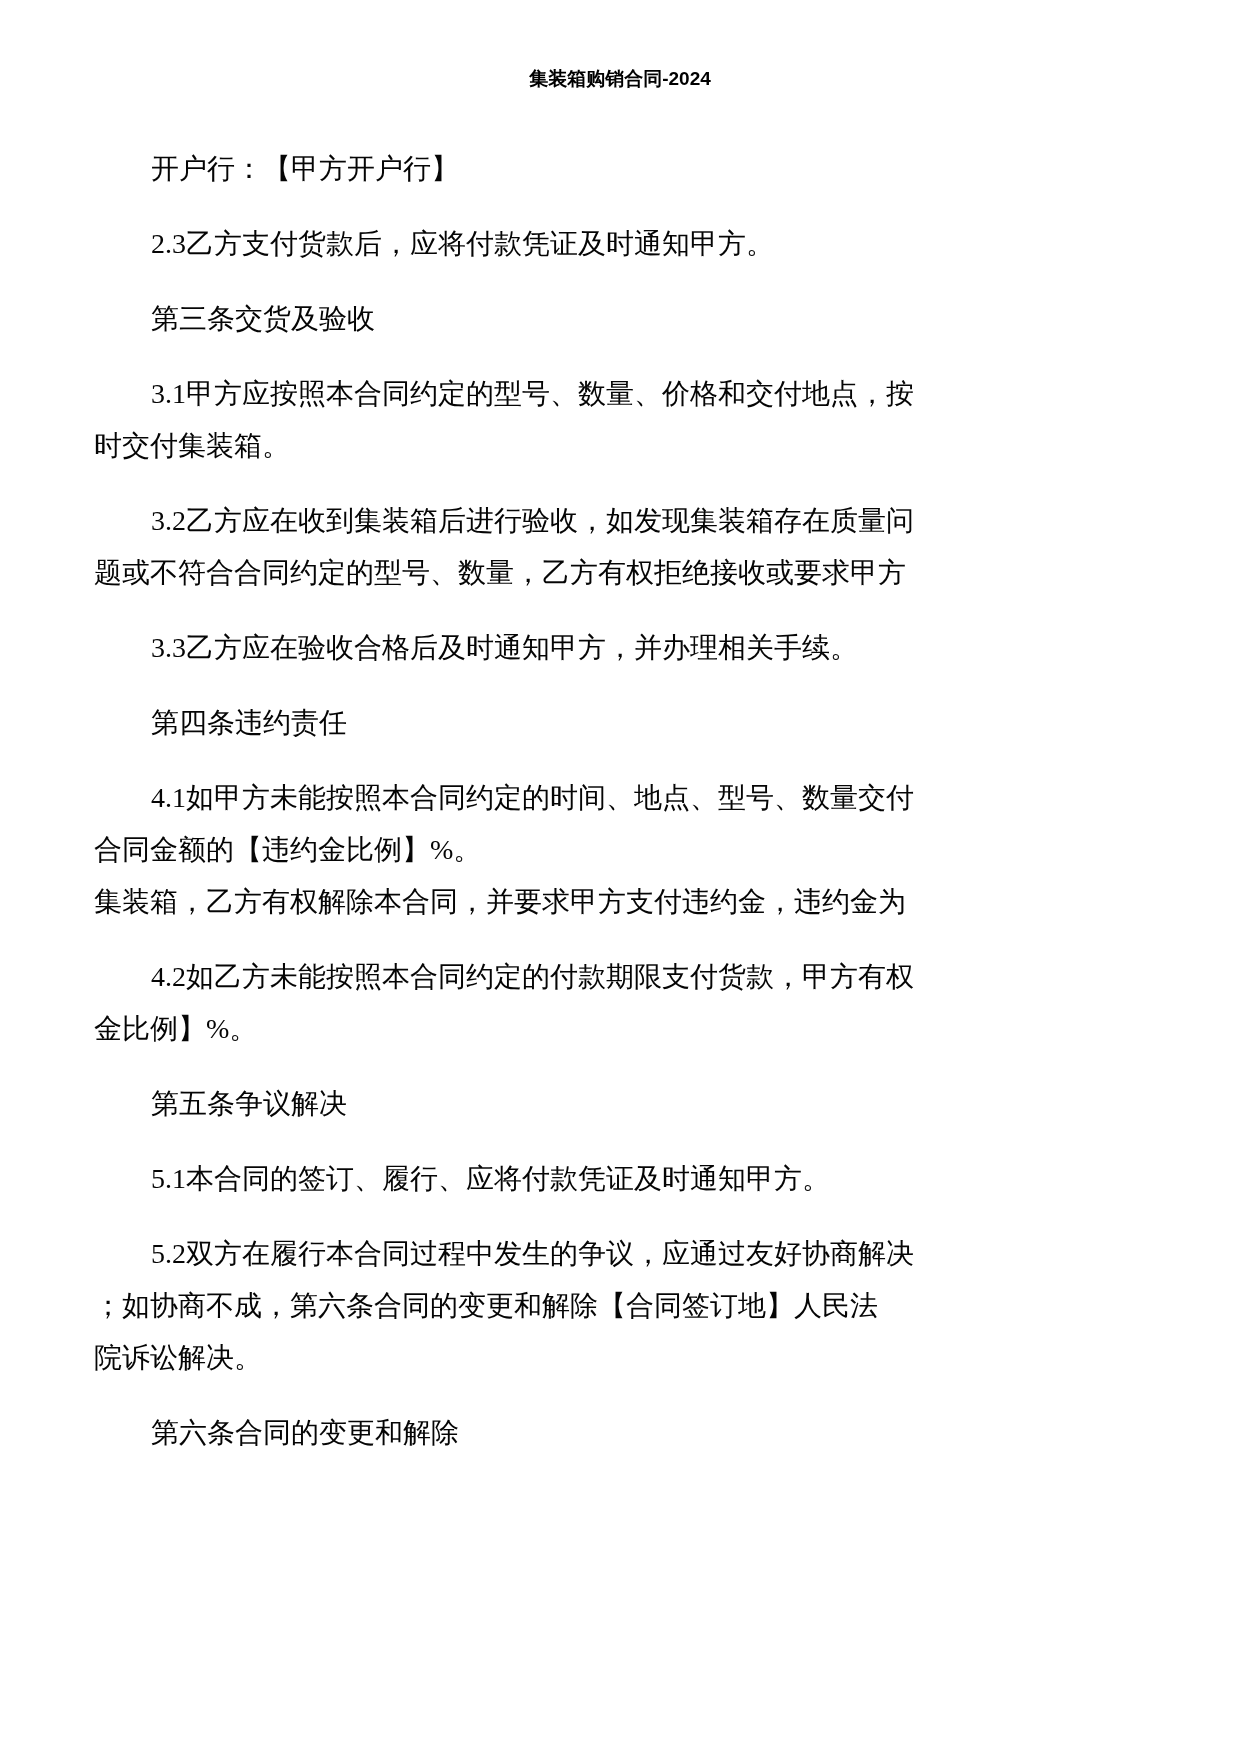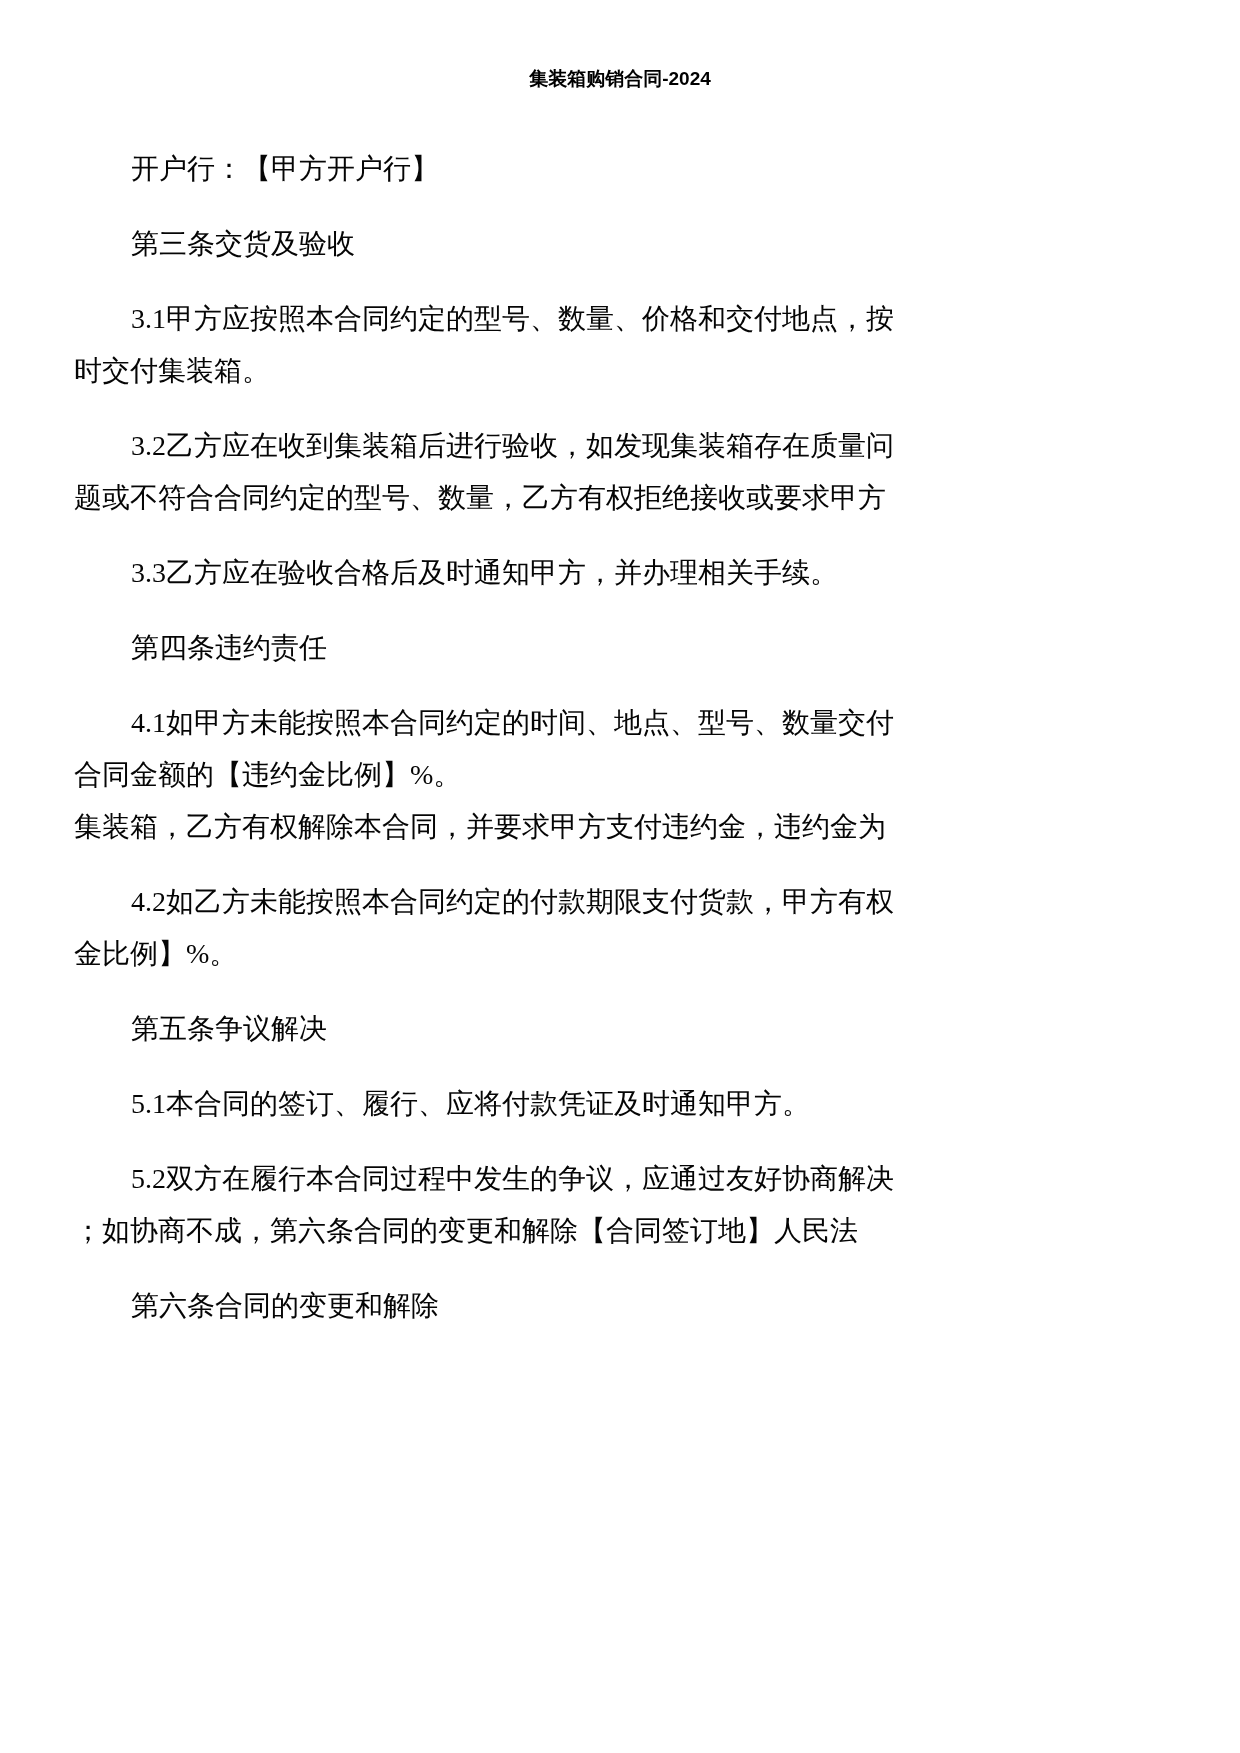--- a/index.html
+++ b/index.html
@@ -22,41 +22,44 @@
     padding-top: 66px;
     text-align: center;
     font-family: "Liberation Sans", "DejaVu Sans", sans-serif;
     font-weight: 700;
     font-size: 19px;
     line-height: 26px;
     color: #000000;
   }
   .doc-body {
     margin-top: 51px;
-    margin-left: 74px;
+    margin-left: 94px;
     margin-right: 55px;
     font-size: 28px;
     color: #050505;
   }
   .para { margin: 0 0 23px 0; }
   .line {
     height: 52px;
     line-height: 52px;
     white-space: nowrap;
   }
   .line.first { padding-left: 57px; }
 </style>
 </head>
 <body>
 
 <div class="page">
   <div class="doc-header">集装箱购销合同-2024</div>
   <div class="doc-body">
       <div class="para">
         <div class="line first">开户行：【甲方开户行】</div>
+      </div>
+      <div class="para">
+        <div class="line first">2.3乙方支付货款后，应将付款凭证及时通知甲方。</div>
       </div>
       <div class="para">
         <div class="line first">第三条交货及验收</div>
       </div>
       <div class="para">
         <div class="line first">3.1甲方应按照本合同约定的型号、数量、价格和交付地点，按</div>
         <div class="line">时交付集装箱。</div>
       </div>
       <div class="para">
         <div class="line first">3.2乙方应在收到集装箱后进行验收，如发现集装箱存在质量问</div>
@@ -79,18 +82,19 @@
       </div>
       <div class="para">
         <div class="line first">第五条争议解决</div>
       </div>
       <div class="para">
         <div class="line first">5.1本合同的签订、履行、应将付款凭证及时通知甲方。</div>
       </div>
       <div class="para">
         <div class="line first">5.2双方在履行本合同过程中发生的争议，应通过友好协商解决</div>
         <div class="line">；如协商不成，第六条合同的变更和解除【合同签订地】人民法</div>
+        <div class="line">院诉讼解决。</div>
       </div>
       <div class="para">
         <div class="line first">第六条合同的变更和解除</div>
       </div>
     </div>
 </div>
 
 </body></html>

